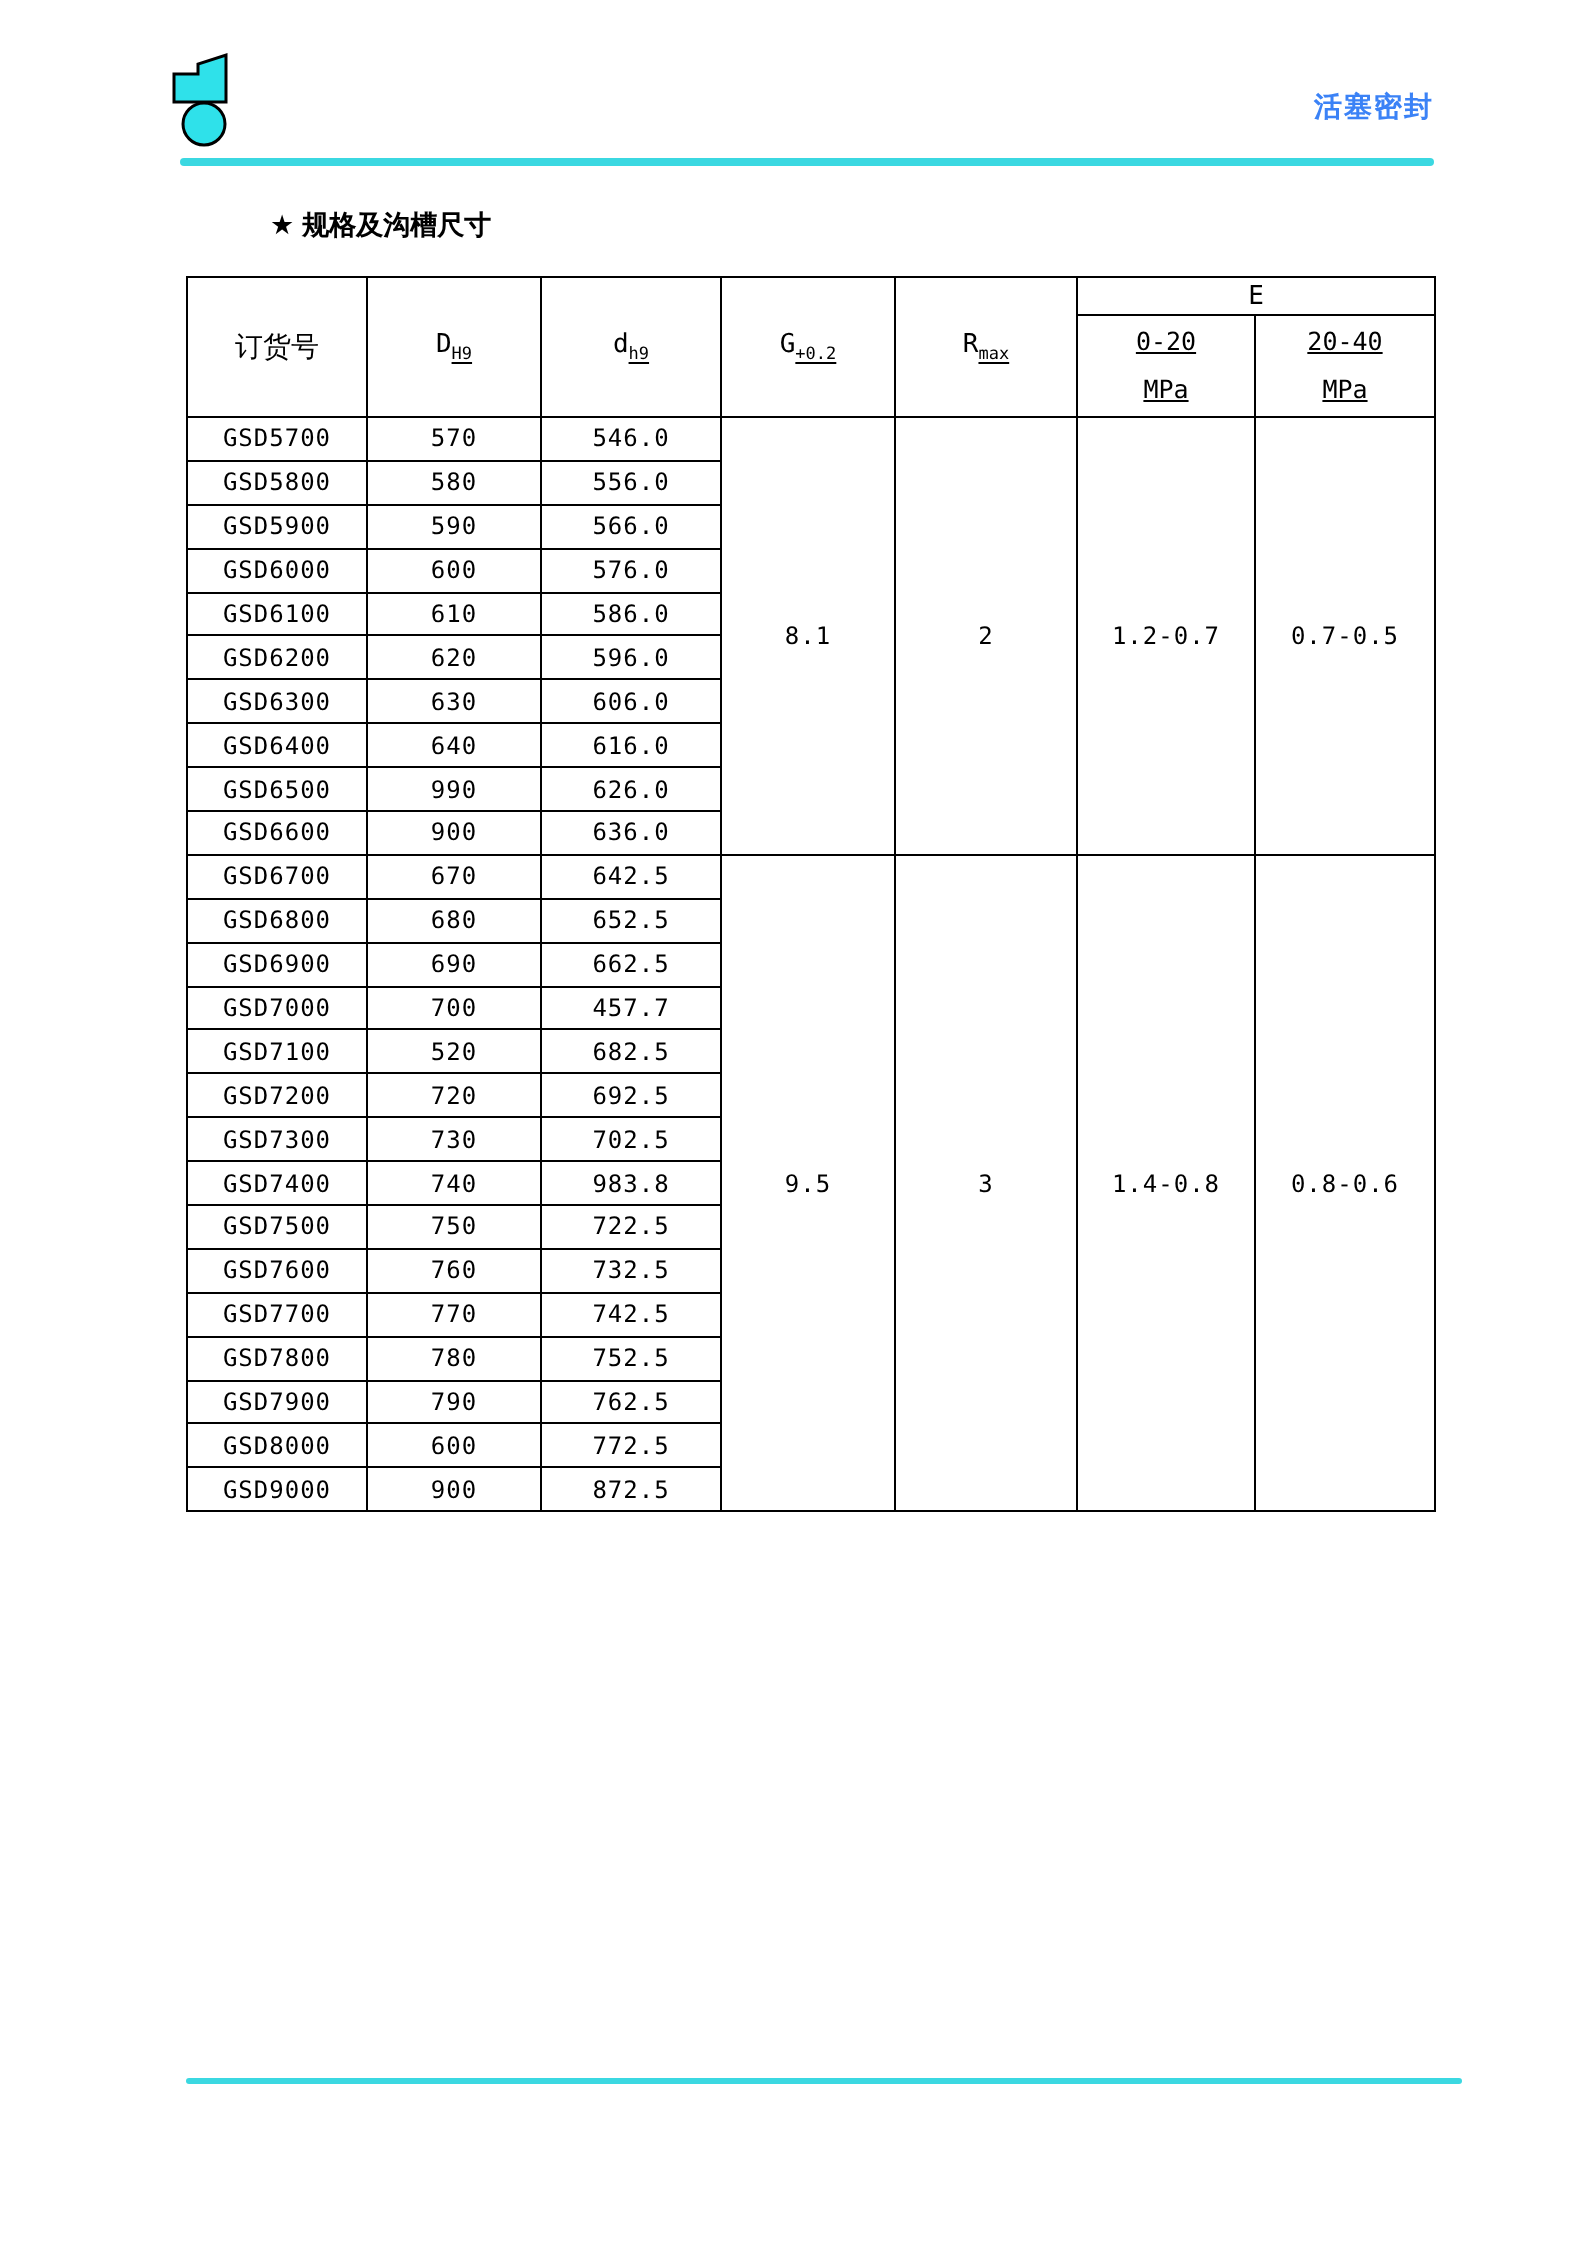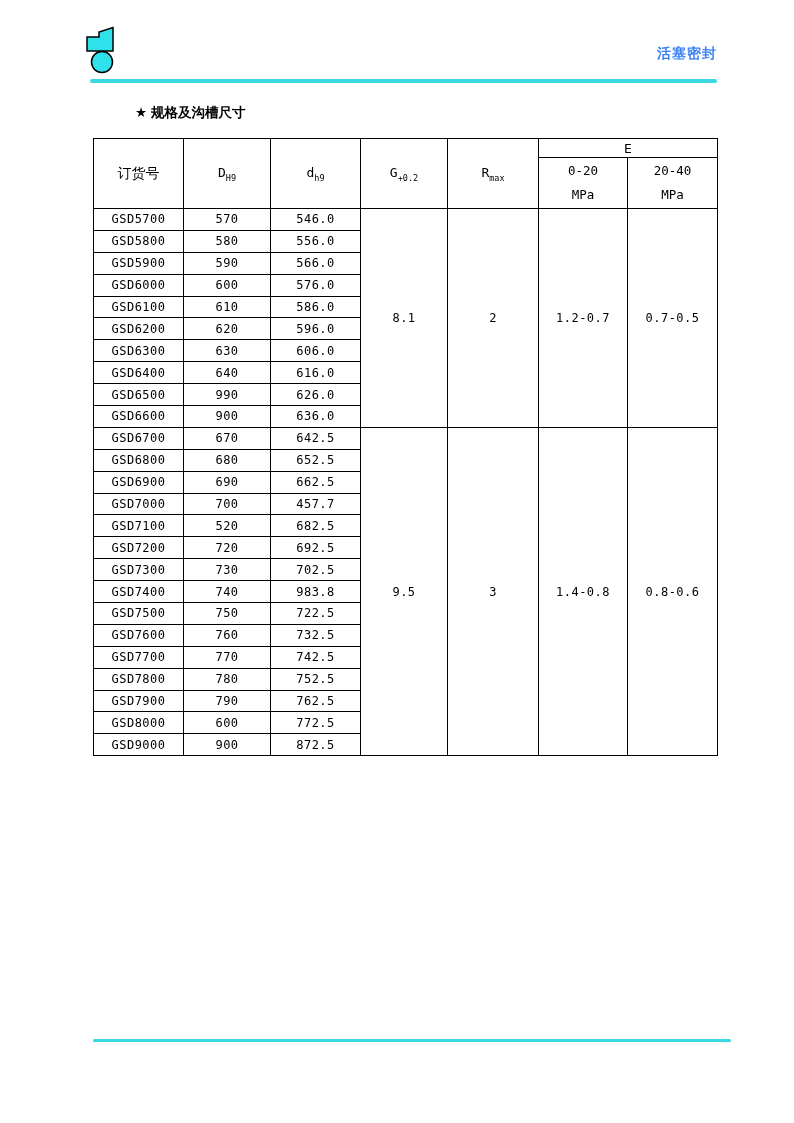--- a/index.html
+++ b/index.html
@@ -31,23 +31,23 @@
   
   table.spec{
     position:absolute;left:93px;top:138px;border-collapse:collapse;table-layout:fixed;
   }
   table.spec th,table.spec td{
     border:1px solid #000;text-align:center;vertical-align:middle;padding:0;
     overflow:hidden;white-space:nowrap;
   }
   table.spec thead th{font-weight:normal;font-size:13px;}
   tr.h1 th{height:18px;}
-  tr.h2 th{height:50px;}
+  tr.h2 th{height:50px;text-decoration:underline;}
   .latin{font-family:"DejaVu Sans Mono",monospace;}
-  table.spec sub{font-size:8.5px;font-family:"DejaVu Sans Mono",monospace;}
+  table.spec sub{font-size:8.5px;font-family:"DejaVu Sans Mono",monospace;text-decoration:underline;}
   table.spec tbody td{
     height:20.9px;font-family:"DejaVu Sans Mono",monospace;font-size:12px;letter-spacing:0.5px;
   }
   .e-line{line-height:24px;font-family:"DejaVu Sans Mono",monospace;font-size:12.5px;}
 </style>
 </head>
 <body>
 
 <div class="page">
 

